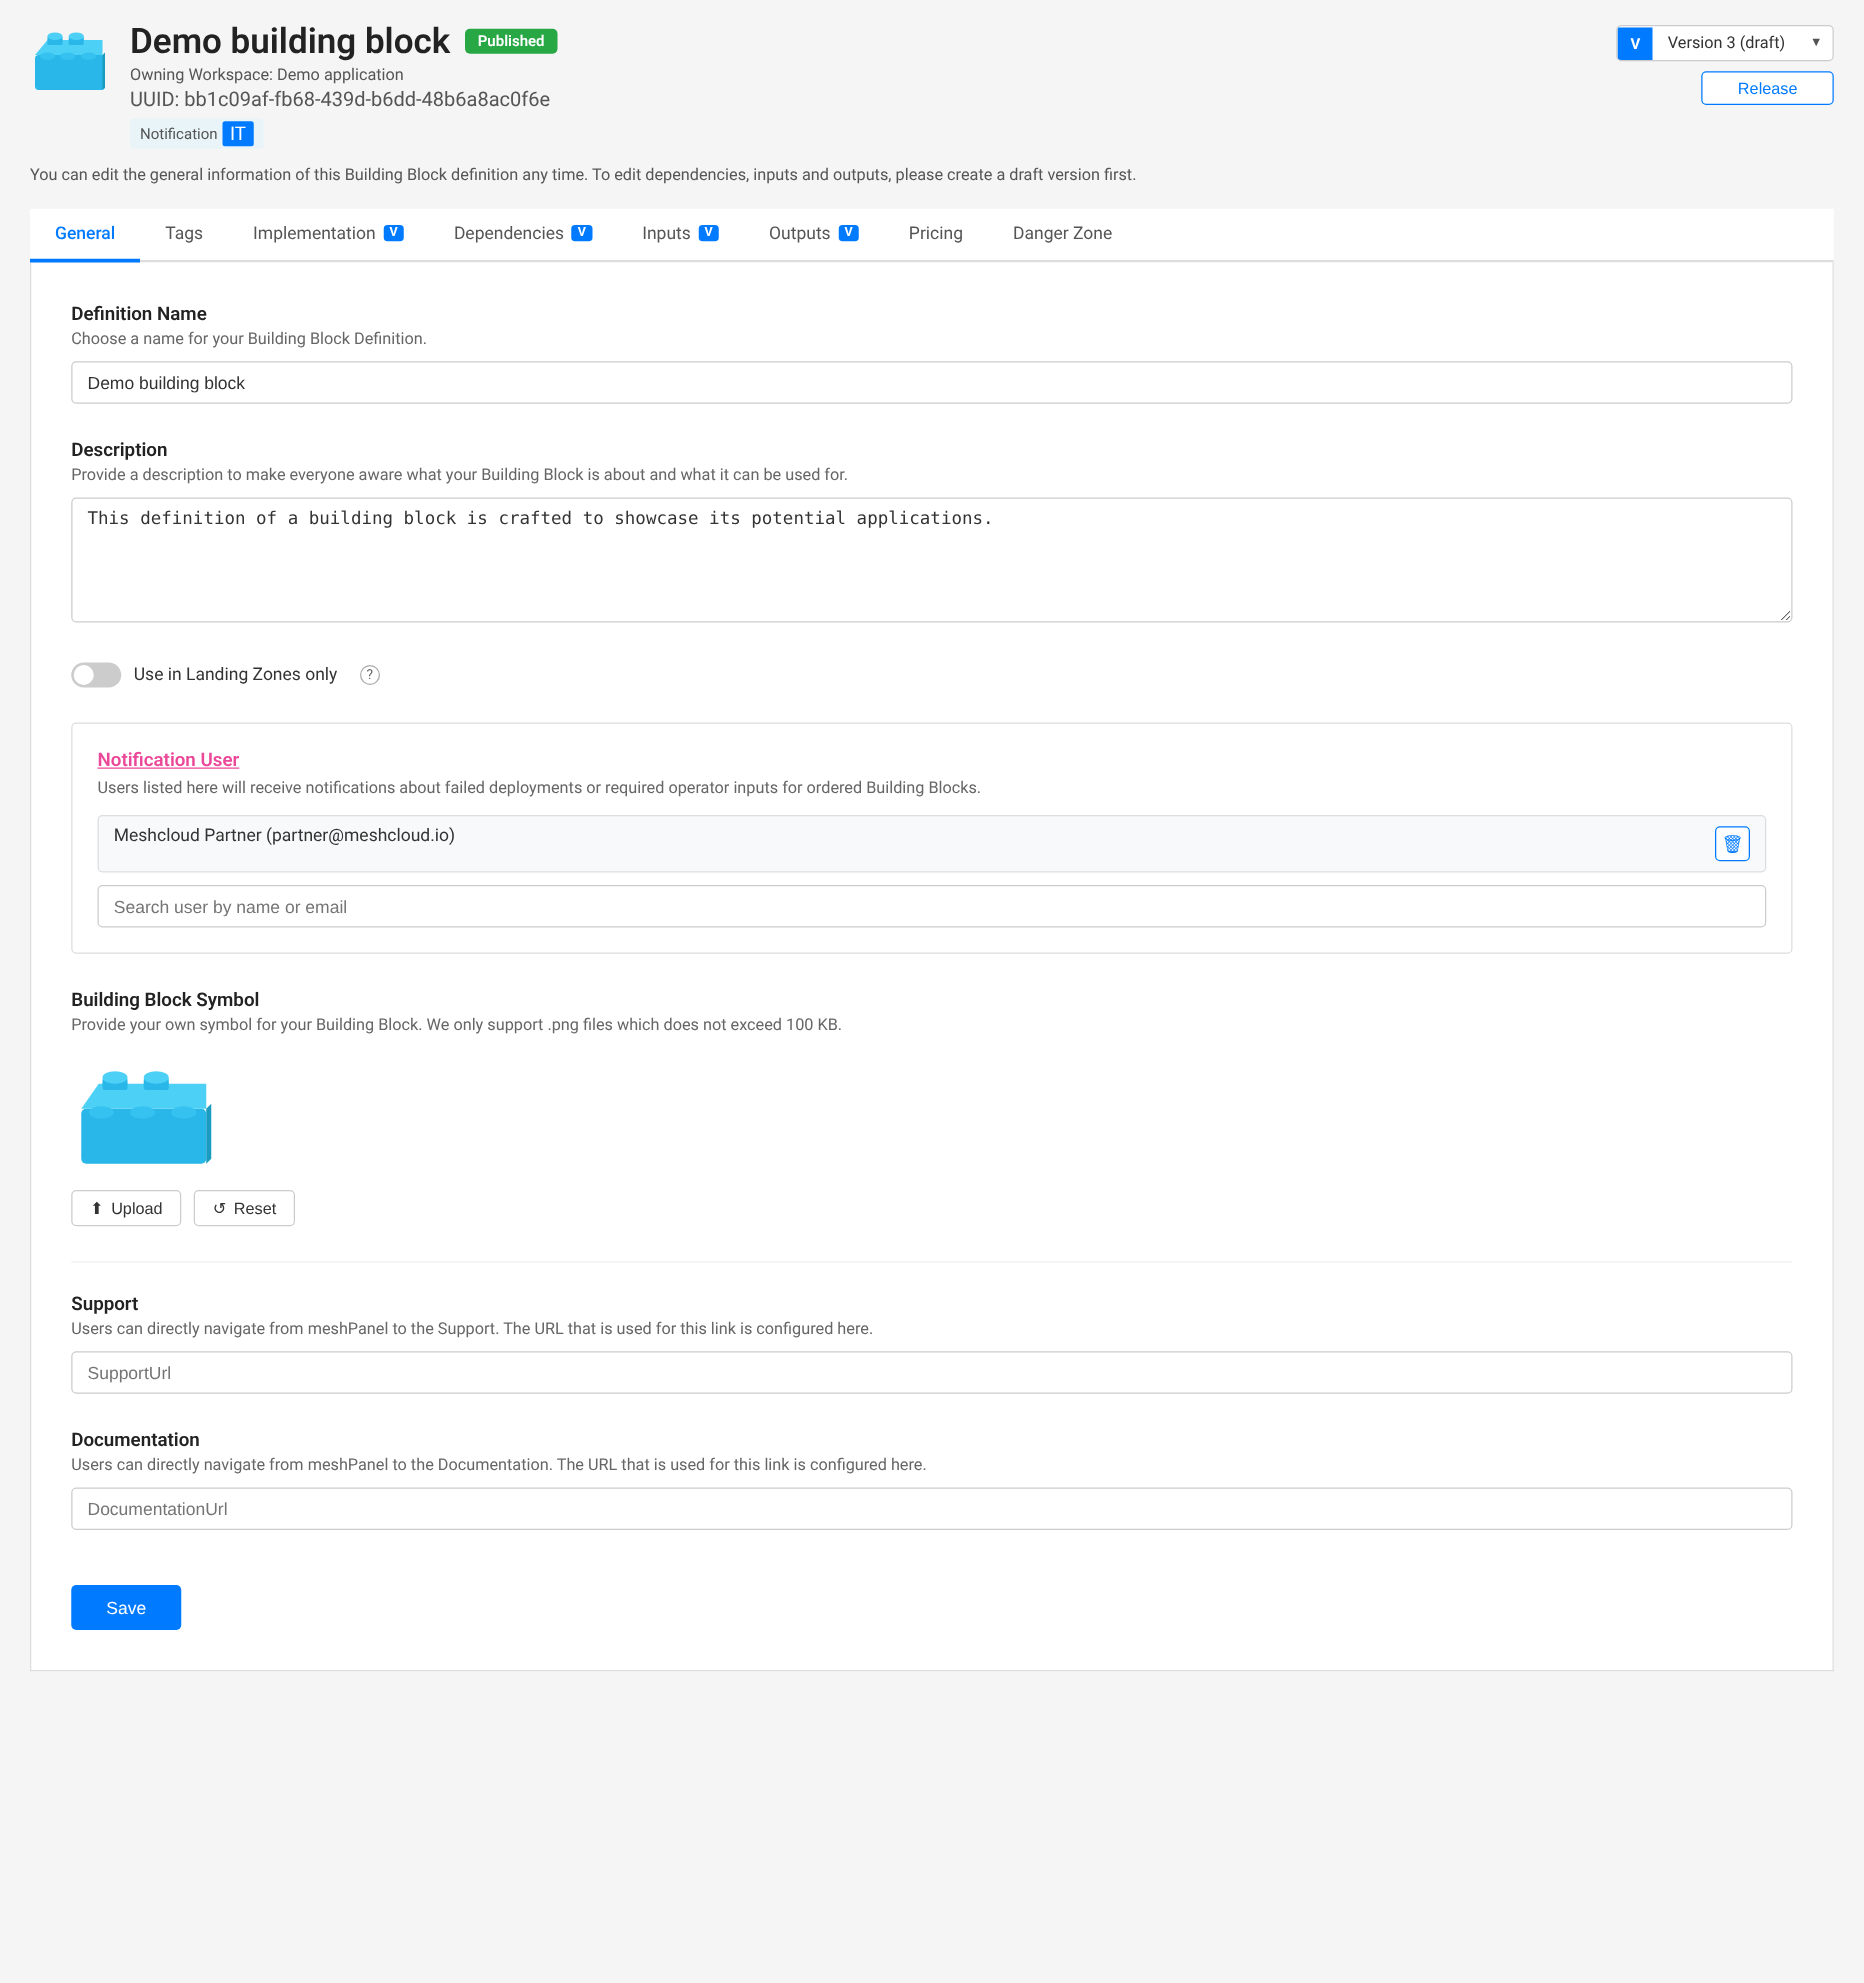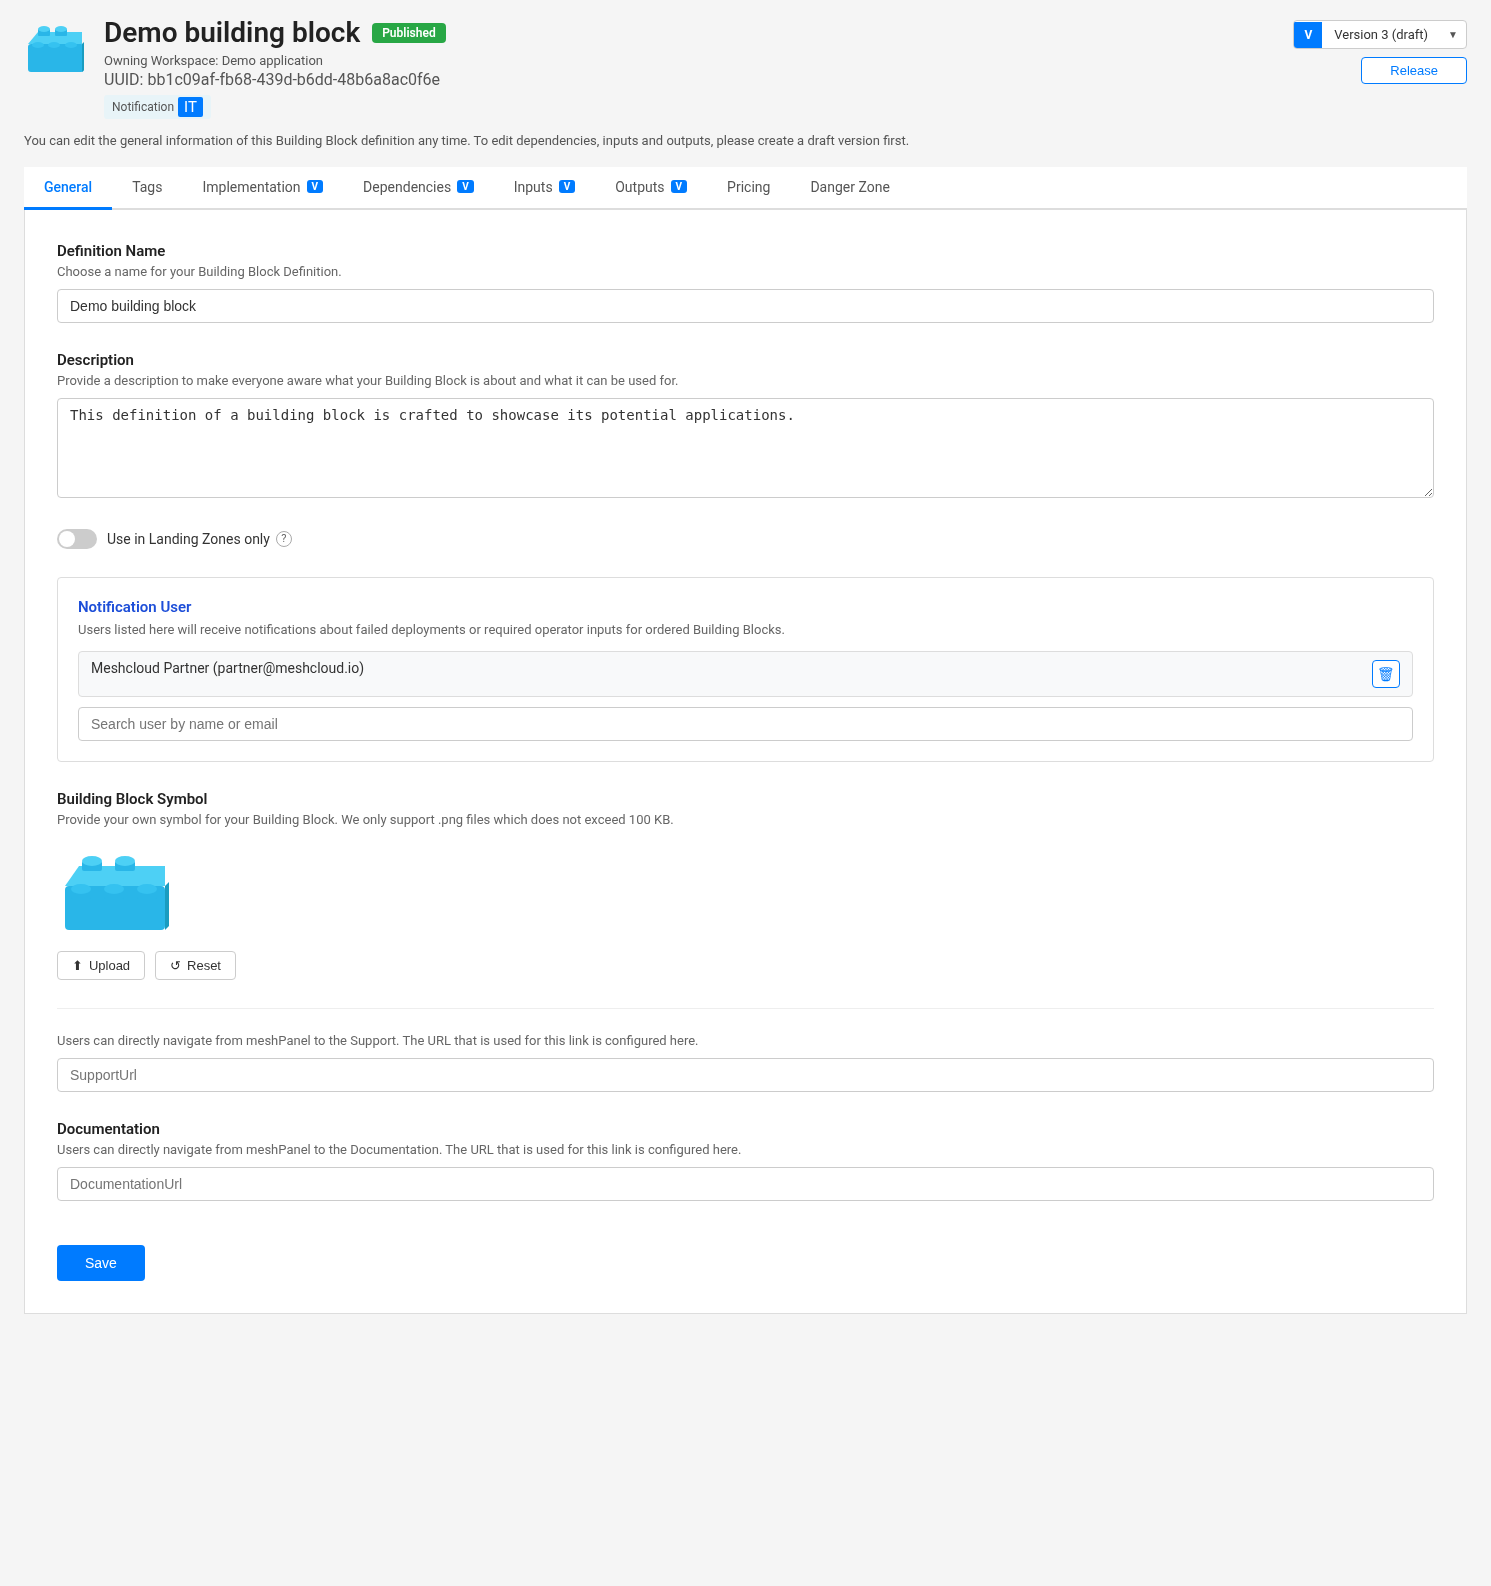--- a/index.html
+++ b/index.html
@@ -222,21 +222,21 @@
       left: 2px;
       bottom: 2px;
       background: white;
       border-radius: 50%;
     }
     .toggle-label {
       font-size: 14px;
       color: #333;
       display: flex;
       align-items: center;
-      gap: 6px;
+      gap: 18px;
     }
     .help-icon {
       display: inline-flex;
       align-items: center;
       justify-content: center;
       width: 16px;
       height: 16px;
       border: 1px solid #aaa;
       border-radius: 50%;
       font-size: 11px;
@@ -246,22 +246,23 @@
     
     .notification-box {
       border: 1px solid #ddd;
       border-radius: 4px;
       padding: 20px;
       margin-bottom: 28px;
     }
     .notification-box .box-title {
       font-size: 15px;
       font-weight: 600;
-      color: #1d4ed8;
+      color: #ec4899;
       margin-bottom: 6px;
+      text-decoration: underline;
     }
     .notification-box .box-hint {
       font-size: 13px;
       color: #666;
       margin-bottom: 14px;
     }
     .user-row {
       display: flex;
       align-items: flex-start;
       justify-content: space-between;
@@ -511,20 +512,21 @@
           <span>↺</span>
           <span>Reset</span>
         </button>
       </div>
     </div>
 
     <hr class="divider">
 
     
     <div class="form-section">
+      <div class="form-section-label">Support</div>
       <div class="form-section-hint">Users can directly navigate from meshPanel to the Support. The URL that is used for this link is configured here.</div>
       <input type="text" class="form-input" placeholder="SupportUrl" style="">
     </div>
 
     
     <div class="form-section">
       <div class="form-section-label">Documentation</div>
       <div class="form-section-hint">Users can directly navigate from meshPanel to the Documentation. The URL that is used for this link is configured here.</div>
       <input type="text" class="form-input" placeholder="DocumentationUrl" style="">
     </div>

